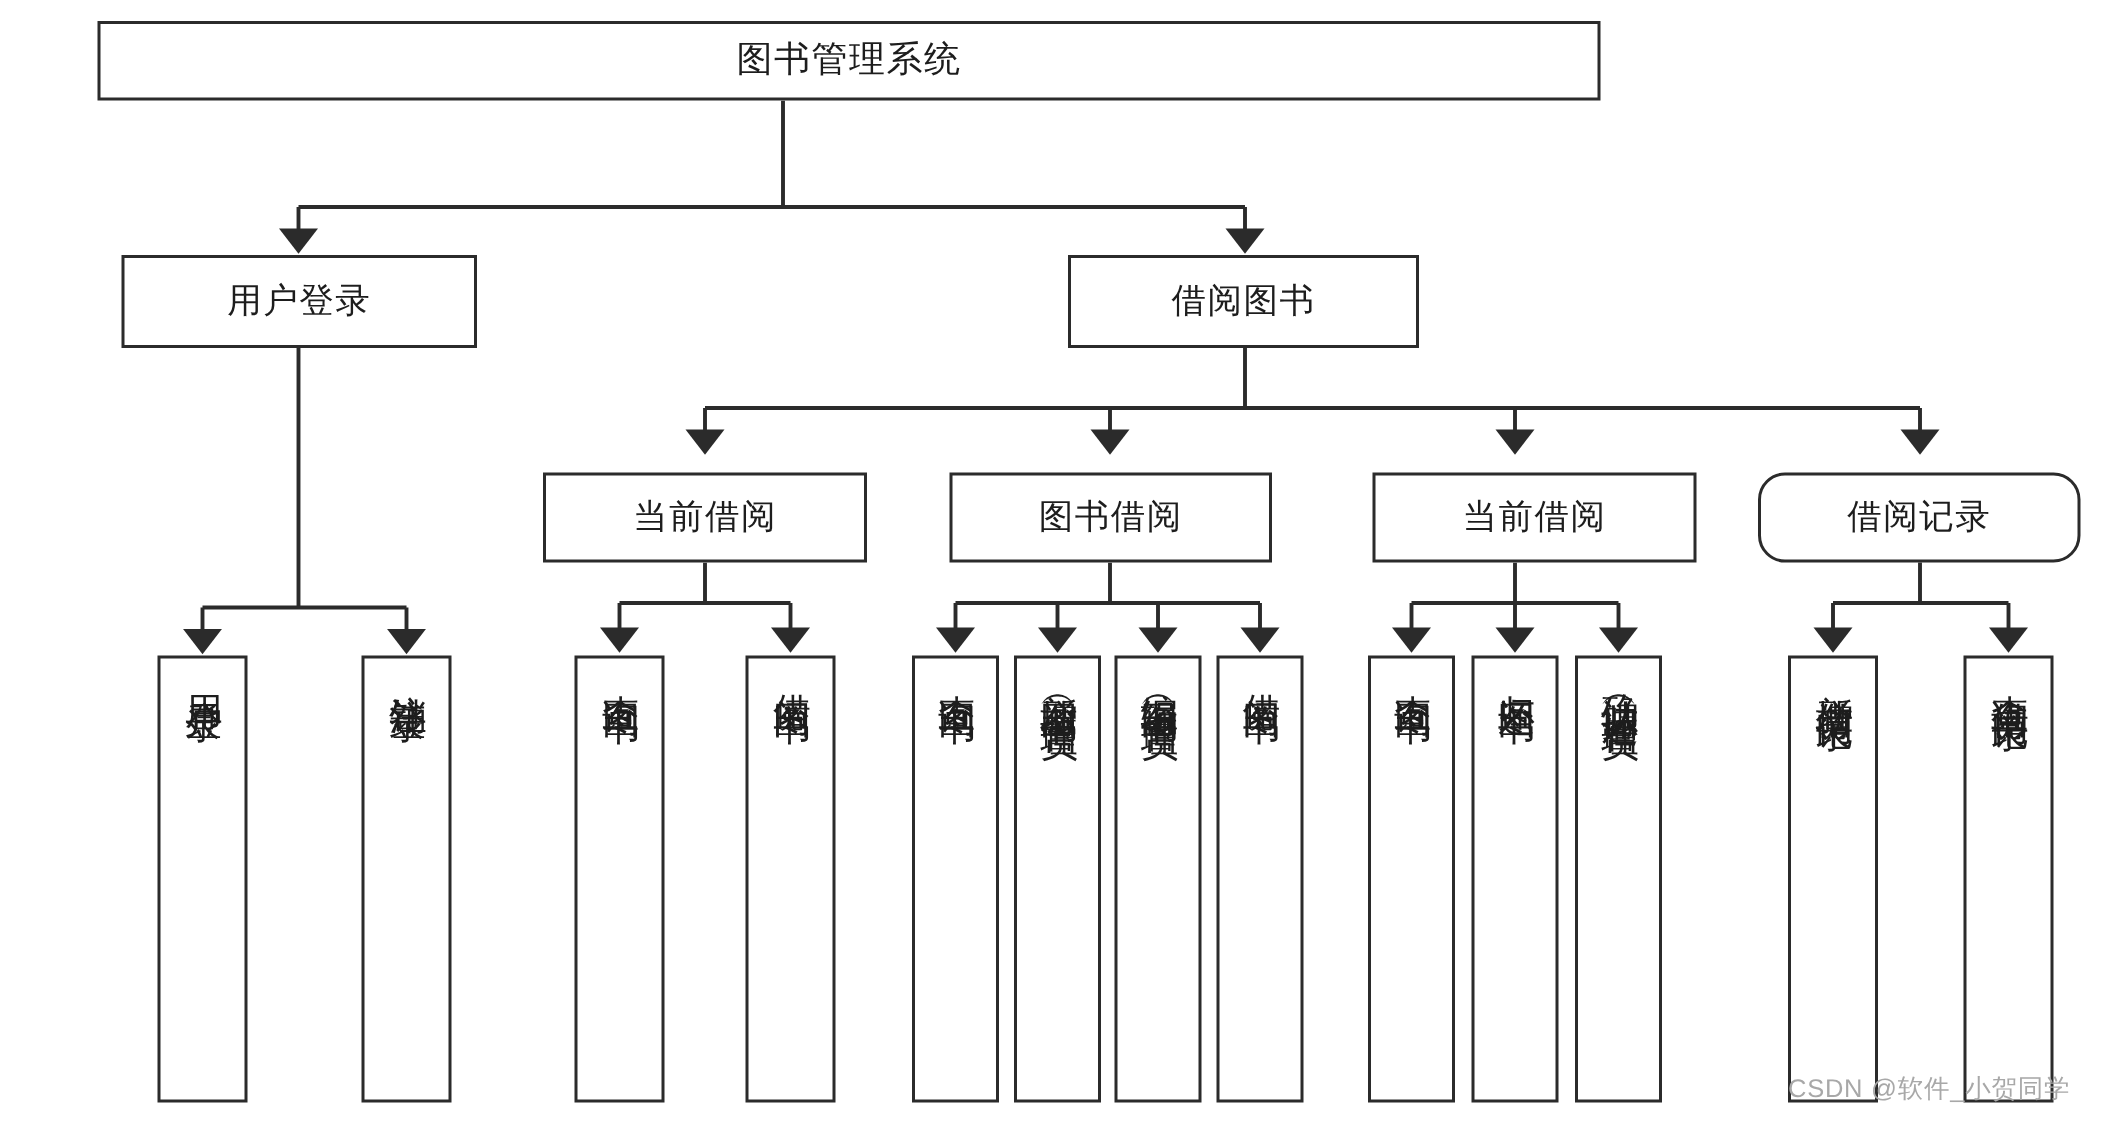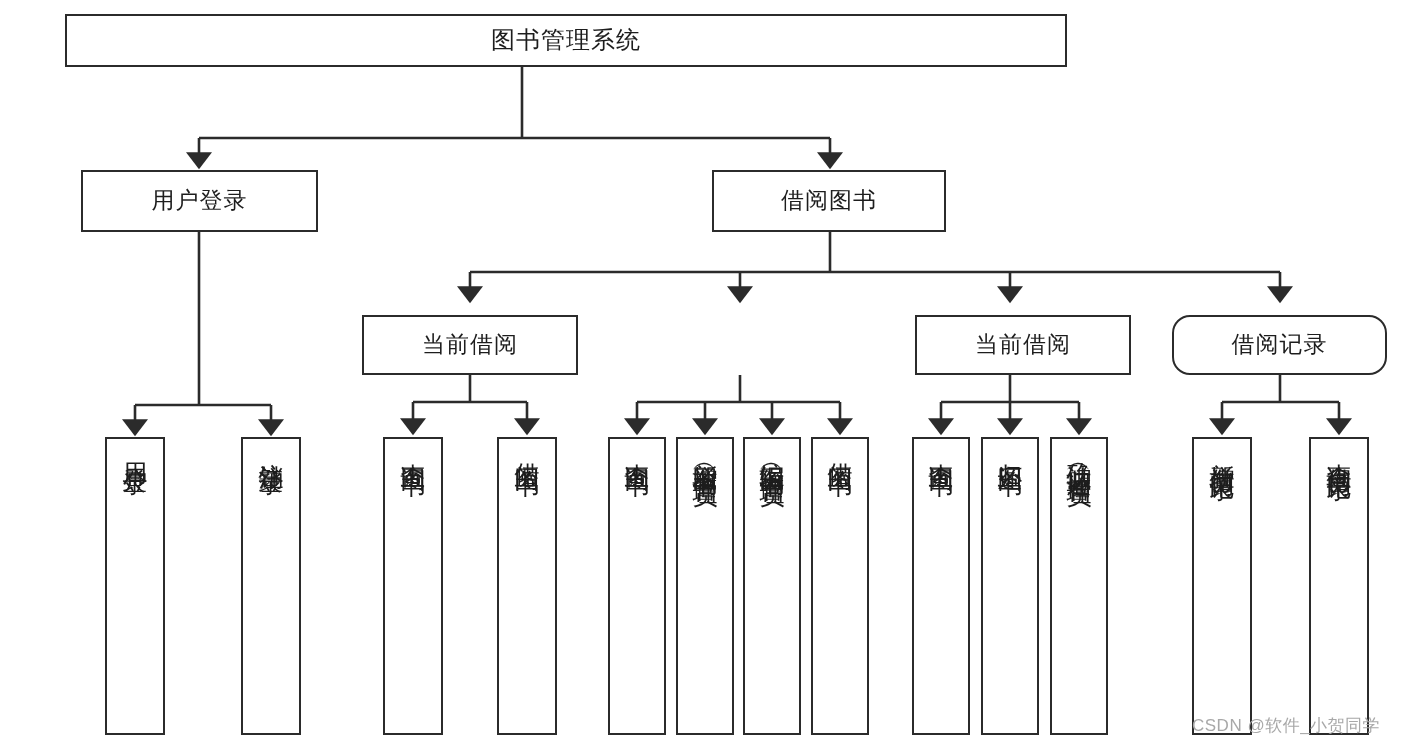--- a/index.html
+++ b/index.html
@@ -132,20 +132,23 @@
   <div class="node-box horiz" style="left:81px;top:170px;width:237px;height:62px;">
     <span class="node-label">用户登录</span>
   </div>
   <div class="node-box horiz" style="left:712px;top:170px;width:234px;height:62px;">
     <span class="node-label">借阅图书</span>
   </div>
 
   <div class="node-box horiz" style="left:362px;top:315px;width:216px;height:60px;">
     <span class="node-label">当前借阅</span>
   </div>
+  <div class="node-box horiz" style="left:633px;top:315px;width:215px;height:60px;">
+    <span class="node-label">图书借阅</span>
+  </div>
   <div class="node-box horiz" style="left:902px;top:315px;width:216px;height:60px;margin-left:13px;">
     <span class="node-label">当前借阅</span>
   </div>
   <div class="node-box horiz" style="left:1172px;top:315px;width:215px;height:60px;border-radius:18px;">
     <span class="node-label">借阅记录</span>
   </div>
 
   <div class="node-box vert" style="left:105px;top:437px;width:60px;height:298px;">
     <span class="node-label">用户登录</span>
   </div>

